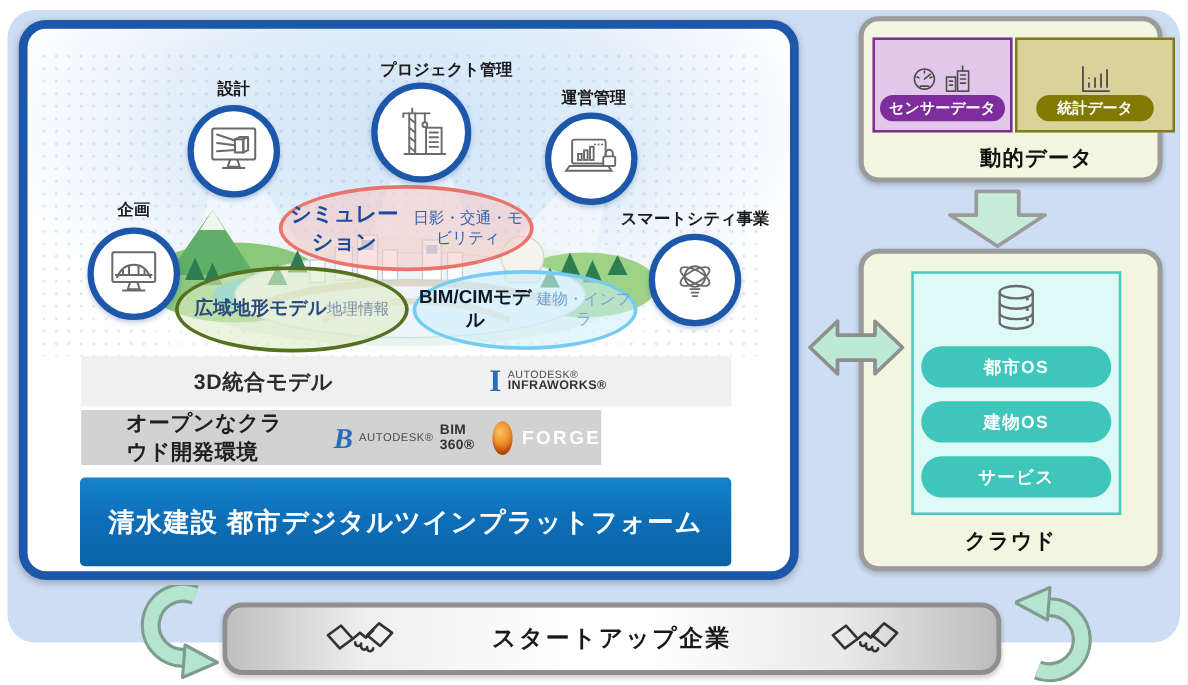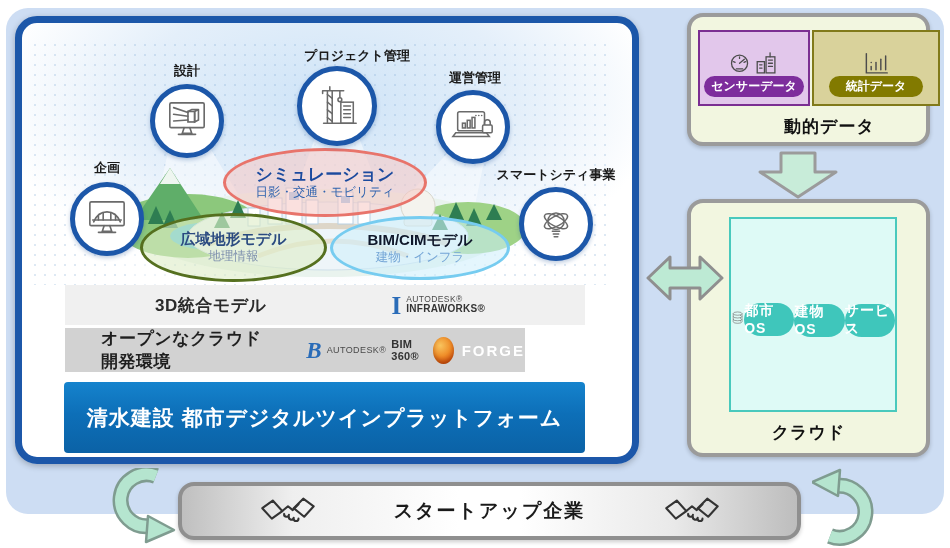--- a/index.html
+++ b/index.html
@@ -12,21 +12,21 @@
   .panel{left:15px;top:16px;width:624px;height:448px;box-sizing:border-box;
          border:7px solid #1c57a9;border-radius:22px;
          background:radial-gradient(ellipse 70% 55% at 50% 18%, #cfe4f7 0%, #e4effa 45%, #ffffff 78%);
          box-shadow:0 2px 6px rgba(0,0,0,.25);}
   .dotgrid{left:30px;top:40px;width:580px;height:245px;opacity:.55;
          background-image:radial-gradient(rgba(120,165,210,.45) 1px, rgba(0,0,0,0) 1.4px);
          background-size:10px 10px;}
   .node-circle{box-sizing:border-box;border:5px solid #1c57a9;border-radius:50%;background:#fff;
          box-shadow:0 2px 4px rgba(30,80,150,.3);display:flex;align-items:center;justify-content:center;}
   .node-label{font-size:13px;font-weight:bold;color:#1a1a1a;transform:translateX(-50%);white-space:nowrap;}
-  .oval{box-sizing:border-box;border-radius:50%;display:flex;flex-direction:column;align-items:center;justify-content:center;text-align:center;line-height:1.25;}
+  .oval{box-sizing:border-box;border-radius:50%;display:flex;align-items:center;justify-content:center;text-align:center;line-height:1.25;}
   .oval-title{font-weight:bold;font-size:15px;}
   .oval-sub{font-size:12.5px;}
   .hbar{box-sizing:border-box;display:flex;align-items:center;}
   .bar1{background:#f0f0f0;}
   .bar2{background:#d2d2d2;}
   .bar-label{font-weight:bold;font-size:17px;color:#2b2b2b;letter-spacing:.5px;}
   .titlebar{background:linear-gradient(180deg,#1583cd 0%,#0d6fb8 45%,#0b62a6 100%);
          border-radius:4px;display:flex;align-items:center;justify-content:center;
          color:#fff;font-weight:bold;font-size:21px;letter-spacing:1px;}
   .adsk-logo{display:flex;align-items:center;gap:5px;}
@@ -40,21 +40,21 @@
   .forge-text{color:#fff;font-weight:bold;font-size:15px;letter-spacing:2px;}
 
   
   .soft-box{box-sizing:border-box;background:#f2f6e0;border:4px solid #9b9b9b;border-radius:16px;
          box-shadow:0 2px 4px rgba(0,0,0,.2);}
   .data-panel{box-sizing:border-box;display:flex;flex-direction:column;align-items:center;justify-content:space-between;padding:20px 4px 7px;}
   .sensor-panel{background:#e2c7eb;border:2px solid #7b2f92;}
   .stats-panel{background:#d9d29b;border:2px solid #817a1a;}
   .pill{border-radius:14px;color:#fff;font-weight:bold;font-size:12px;display:flex;align-items:center;justify-content:center;white-space:nowrap;}
   .box-caption{font-weight:bold;font-size:17px;color:#111;text-align:center;letter-spacing:1px;}
-  .cyan-panel{box-sizing:border-box;background:#defaf6;border:2px solid #49c9bd;display:flex;flex-direction:row;align-items:center;}
+  .cyan-panel{box-sizing:border-box;background:#defaf6;border:2px solid #49c9bd;display:flex;flex-direction:column;align-items:center;}
   .teal-pill{width:152px;height:33px;border-radius:17px;background:#3fc6bb;color:#fff;font-weight:bold;font-size:14px;
          display:flex;align-items:center;justify-content:center;letter-spacing:1px;}
 
   
   .startup{box-sizing:border-box;border:4px solid #8f8f8f;border-radius:16px;
          background:linear-gradient(90deg,#bfbfbf 0%,#efefef 18%,#ffffff 45%,#ffffff 55%,#e9e9e9 80%,#bdbdbd 100%);
          display:flex;align-items:center;justify-content:center;
          font-weight:bold;font-size:19px;color:#1a1a1a;letter-spacing:2px;box-shadow:0 2px 4px rgba(0,0,0,.2);}
   svg{display:block;}
 </style>
@@ -203,21 +203,21 @@
     <div class="bar-label" style="margin-left:90px;">3D統合モデル</div>
     <div class="adsk-logo" style="margin-left:125px;">
       <div class="adsk-glyph">I</div>
       <div class="adsk-text">
         <span class="adsk-brand">AUTODESK®</span>
         <span class="adsk-product">INFRAWORKS®</span>
       </div>
     </div>
   </div>
 
-  <div class="abs hbar bar2" style="left:65px;top:328px;width:460px;height:44px;">
+  <div class="abs hbar bar2" style="left:65px;top:328px;width:416px;height:44px;">
     <div class="bar-label" style="margin-left:36px;color:#1f1f1f;">オープンなクラウド開発環境</div>
     <div class="adsk-logo" style="margin-left:28px;">
       <div class="adsk-glyph" style="font-style:italic;font-size:23px;">B</div>
       <span class="adsk-brand" style="font-size:9px;">AUTODESK®</span>
       <span class="adsk-product" style="font-size:11px;">BIM 360®</span>
     </div>
     <div class="forge-sphere" style="margin-left:14px;"></div>
     <div class="forge-text" style="margin-left:8px;">FORGE</div>
   </div>
 

